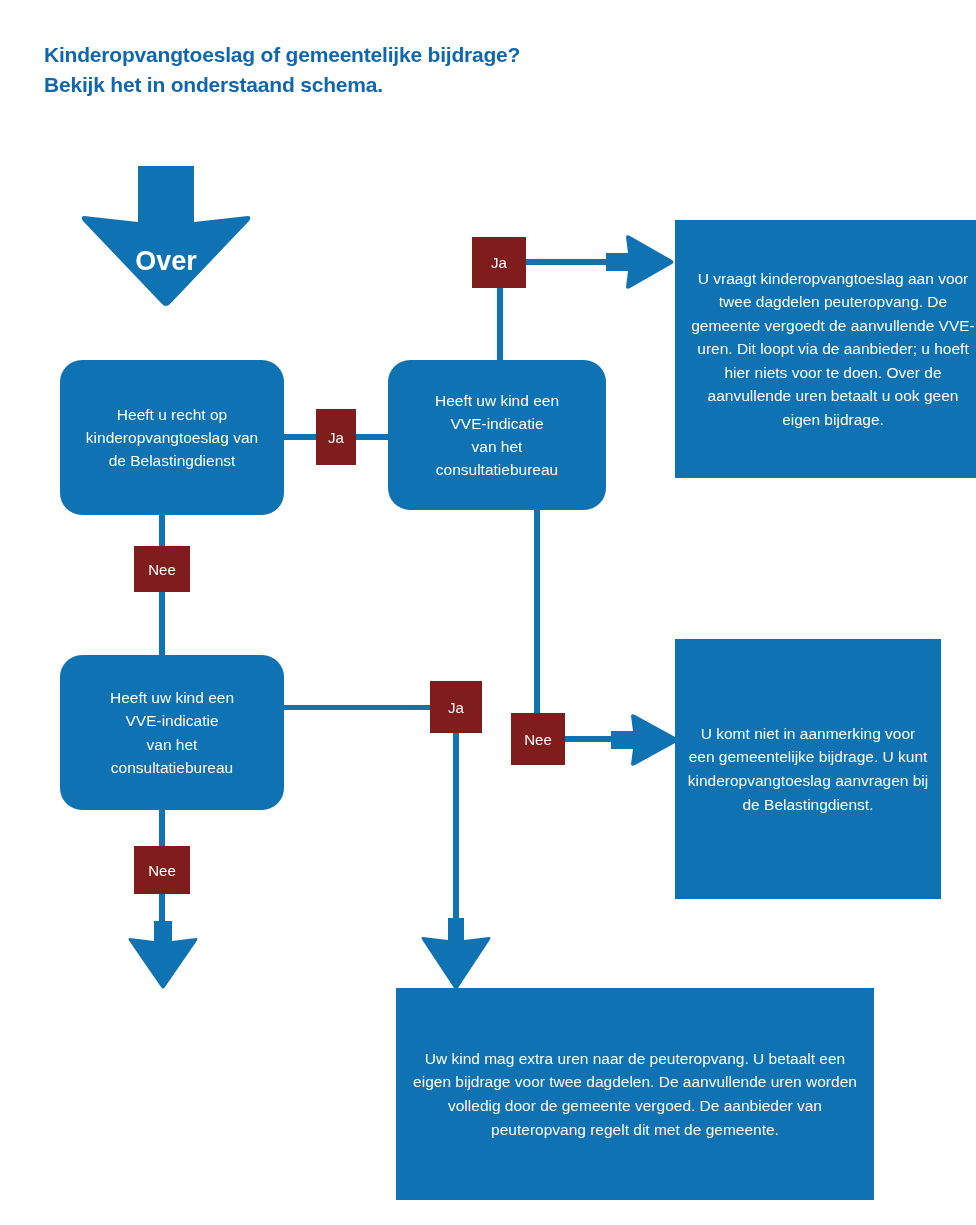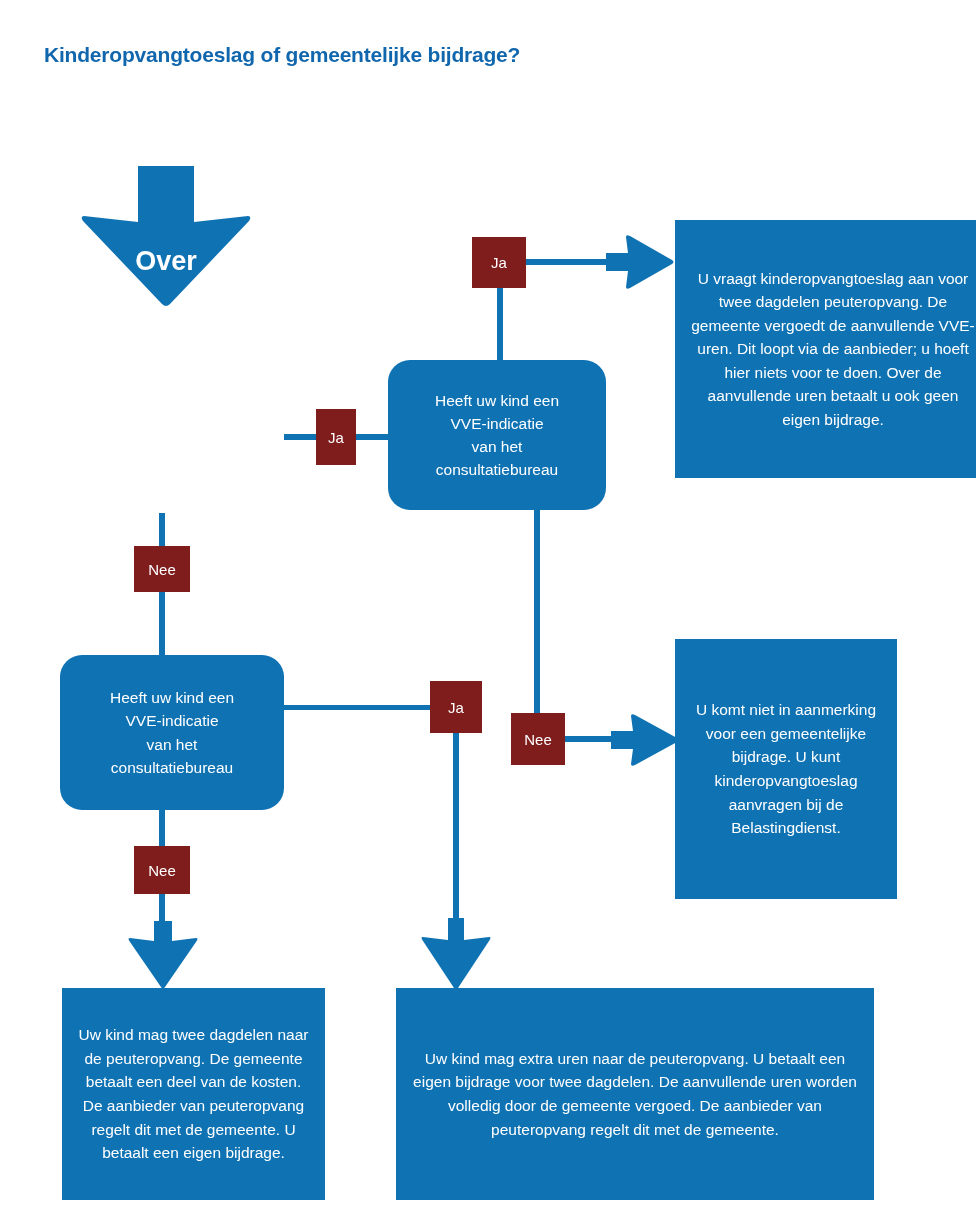--- a/index.html
+++ b/index.html
@@ -104,29 +104,37 @@
   .fat-arrow { position: absolute; z-index: 4; }
   .fat-arrow svg { display: block; }
 </style>
 </head>
 <body>
 
 <div id="page">
 
   <div class="title">
     <span class="title-line">Kinderopvangtoeslag of gemeentelijke bijdrage?</span>
+    <span class="title-line">Bekijk het in onderstaand schema.</span>
   </div>
 
   <div class="start-arrow" style="left:80px; top:166px; width:172px; height:140px;">
     <svg width="172" height="140" viewBox="0 0 172 140" xmlns="http://www.w3.org/2000/svg">
       <path d="M58 0 H114 V56 L168 50 Q172 50 169 55 L90 138 Q86 142 82 138 L3 55 Q0 50 4 50 L58 56 Z" fill="#0f72b3"></path>
     </svg>
     <div class="start-label" style="top:80px;">Over</div>
   </div>
 
+  <div class="decision" style="left:60px; top:360px; width:224px; height:155px;">
+    <span class="txt">
+      <span>Heeft u recht op</span><br>
+      <span>kinderopvangtoeslag van</span><br>
+      <span>de Belastingdienst</span>
+    </span>
+  </div>
 
   <div class="decision" style="left:388px; top:360px; width:218px; height:150px;">
     <span class="txt">
       <span>Heeft uw kind een</span><br>
       <span>VVE-indicatie</span><br>
       <span>van het</span><br>
       <span>consultatiebureau</span>
     </span>
   </div>
 
@@ -192,25 +200,22 @@
   <div class="fat-arrow" style="left:128px; top:921px; width:70px; height:68px;">
     <svg width="70" height="68" viewBox="0 0 70 68" xmlns="http://www.w3.org/2000/svg">
       <path d="M26 0 H44 V20 L68 17 Q71 17 68 21 L37 66 Q35 69 33 66 L2 21 Q-1 17 2 17 L26 20 Z" fill="#0f72b3"></path>
     </svg>
   </div>
 
   <div class="outcome" style="left:675px; top:220px; width:316px; height:258px;">
     <span class="txt">U vraagt kinderopvangtoeslag aan voor twee dagdelen peuteropvang. De gemeente vergoedt de aanvullende VVE-uren. Dit loopt via de aanbieder; u hoeft hier niets voor te doen. Over de aanvullende uren betaalt u ook geen eigen bijdrage.</span>
   </div>
 
-  <div class="outcome" style="left:675px; top:639px; width:222px; height:260px;">
+  <div class="outcome" style="left:675px; top:639px; width:266px; height:260px;">
     <span class="txt">U komt niet in aanmerking voor een gemeentelijke bijdrage. U kunt kinderopvangtoeslag aanvragen bij de Belastingdienst.</span>
   </div>
 
-  <div class="outcome" style="left:62px; top:988px; width:263px; height:212px;">
-    <span class="txt">Uw kind mag twee dagdelen naar de peuteropvang. De gemeente betaalt een deel van de kosten. De aanbieder van peuteropvang regelt dit met de gemeente. U betaalt een eigen bijdrage.</span>
-  </div>
 
   <div class="outcome" style="left:396px; top:988px; width:478px; height:212px;">
     <span class="txt">Uw kind mag extra uren naar de peuteropvang. U betaalt een eigen bijdrage voor twee dagdelen. De aanvullende uren worden volledig door de gemeente vergoed. De aanbieder van peuteropvang regelt dit met de gemeente.</span>
   </div>
 
 </div>
 
 </body></html>

